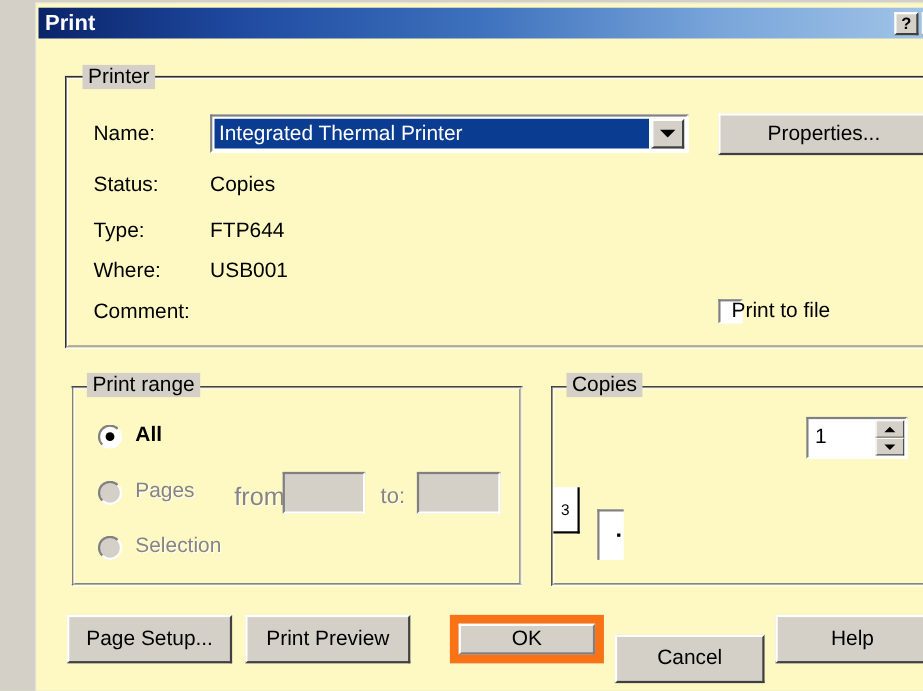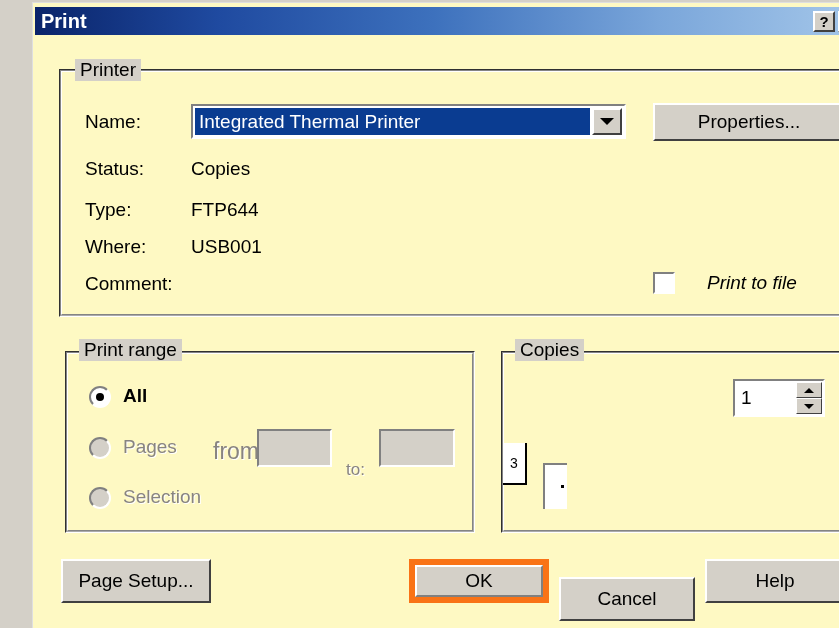--- a/index.html
+++ b/index.html
@@ -123,21 +123,21 @@
     box-sizing: border-box;
     font-size: 19px;
     color: #000;
     display: flex;
     align-items: center;
     justify-content: center;
     cursor: default;
     white-space: nowrap;
   }
   .btn.default-btn {
-    border: 6px solid #f97316;
+    border: 8px solid #f97316;
     padding-left: 48px;
   }
   .btn.default-btn > .btn-face {
     position: absolute;
     left: 0; top: 0; right: 0; bottom: 0;
     border-top: 2px solid #ffffff;
     border-left: 2px solid #ffffff;
     border-right: 2px solid #808080;
     border-bottom: 2px solid #808080;
     display: flex;
@@ -386,39 +386,39 @@
   <div class="lbl" style="left:52px; top:196px;text-align:right;">Type:</div>
   <div class="lbl" style="left:158px; top:196px;">FTP644</div>
 
   <div class="lbl" style="left:52px; top:233px;">Where:</div>
   <div class="lbl" style="left:158px; top:233px;">USB001</div>
 
   <div class="lbl" style="left:52px; top:270px;">Comment:</div>
   <div class="lbl" style="left:158px; top:270px;"></div>
 
   <div class="checkbox-box" style="left:620px; top:269px;"></div>
-  <div class="lbl" style="left:674px; top:269px;font-style:italic;">Print to file</div>
+  <div class="lbl" style="left:632px; top:269px;">Print to file</div>
 
   <div class="groupbox" style="left:32px; top:348px; width:410px; height:182px;">
     <div class="groupbox-inner"></div>
   </div>
   <div class="groupbox-title" style="position:absolute; left:46px; top:336px;text-align:center;">Print range</div>
 
   <div class="radio-outer" style="left:56px; top:383px;">
     <div class="radio-dot"></div>
   </div>
   <div class="lbl" style="left:90px; top:382px;font-weight:bold;">All</div>
 
   <div class="radio-outer disabled" style="left:56px; top:434px;"></div>
   <div class="lbl disabled" style="left:90px; top:433px;">Pages</div>
 
   <div class="lbl disabled" style="left:180px; top:437px; font-size:23px;">from:</div>
   <div class="sunken disabled-field" style="left:224px; top:426px; width:75px; height:38px;"></div>
 
-  <div class="lbl disabled" style="left:313px; top:456px; font-size:17px;">to:</div>
+  <div class="lbl disabled" style="left:313px; top:437px; font-size:20px;">to:</div>
   <div class="sunken disabled-field" style="left:346px; top:426px; width:76px; height:38px;"></div>
 
   <div class="radio-outer disabled" style="left:56px; top:484px;"></div>
   <div class="lbl disabled" style="left:90px; top:483px;">Selection</div>
 
   <div class="groupbox" style="left:468px; top:348px; width:348px; height:182px;">
     <div class="groupbox-inner"></div>
   </div>
   <div class="groupbox-title" style="position:absolute; left:482px; top:336px;">Copies</div>
 
@@ -436,20 +436,21 @@
   </div>
 
   <div id="collate-illustration">
     <div id="collate-page-a">3</div>
     <div id="collate-page-b"></div>
     <div id="collate-dot"></div>
   </div>
 
   <div class="btn" style="left:28px; top:556px; width:150px; height:44px;">Page Setup...</div>
 
+  <div class="btn" style="left:190px; top:556px; width:150px; height:44px;">Print Preview</div>
 
   <div class="btn default-btn" style="left:376px; top:556px; width:140px; height:44px;">
     <div class="btn-face">OK</div>
   </div>
 
   <div class="btn" style="left:526px; top:574px; width:136px; height:44px;">Cancel</div>
 
   <div class="btn" style="left:672px; top:556px; width:140px; height:44px;">Help</div>
 
 </div>

